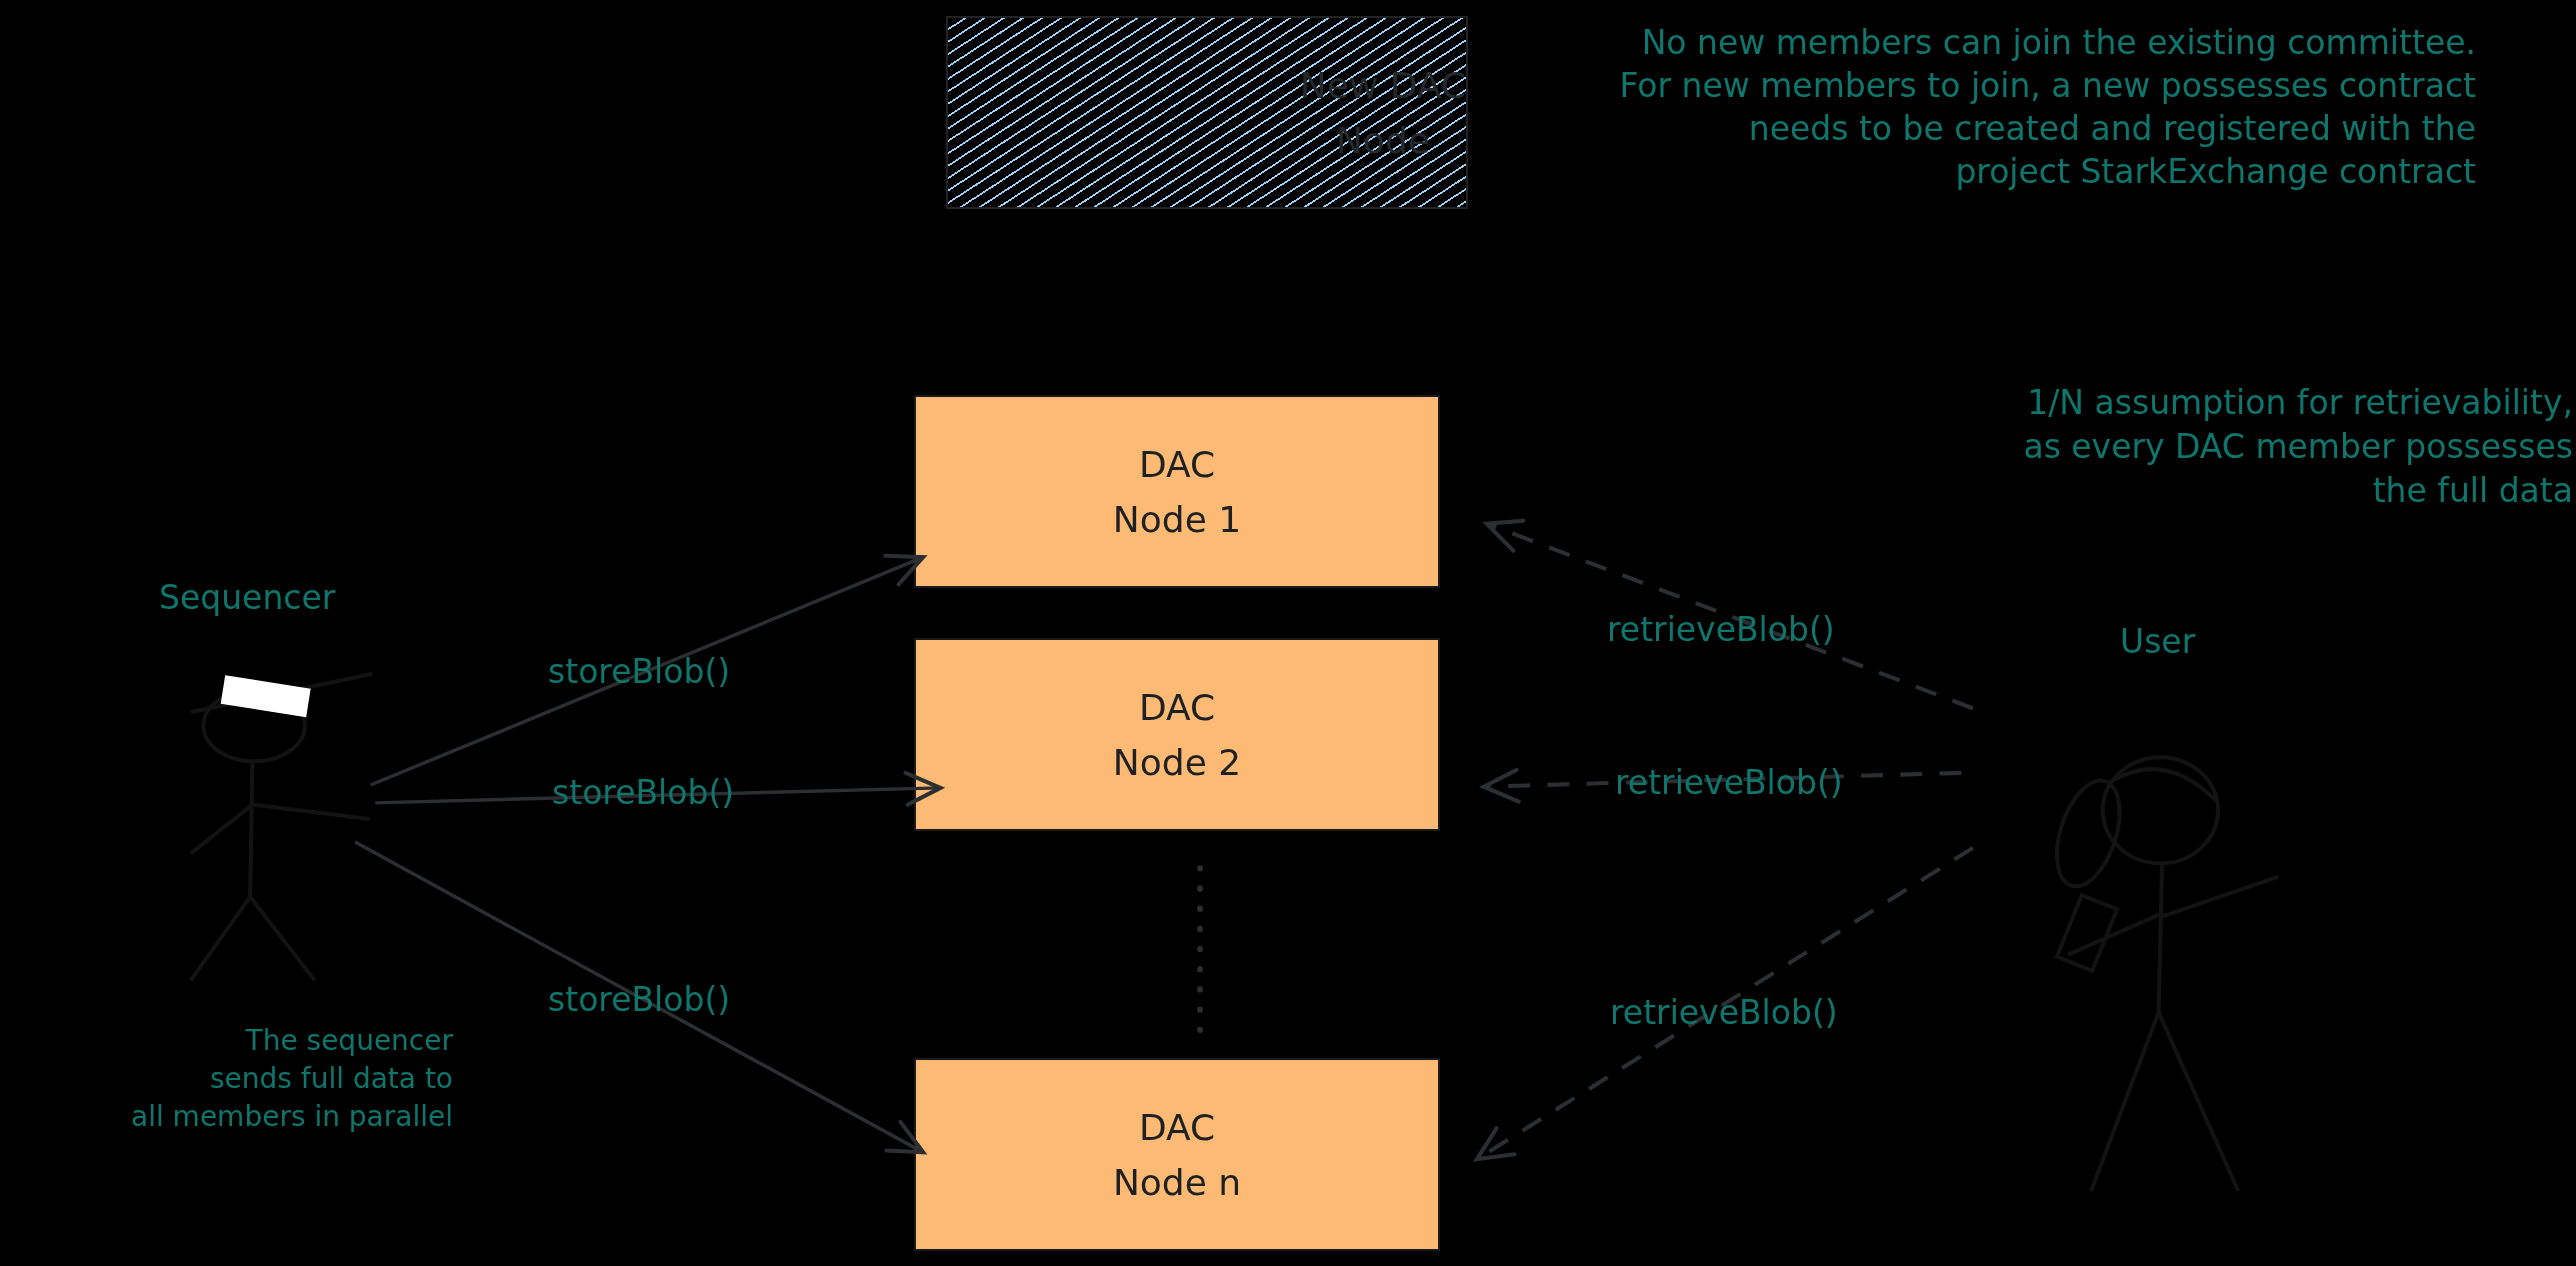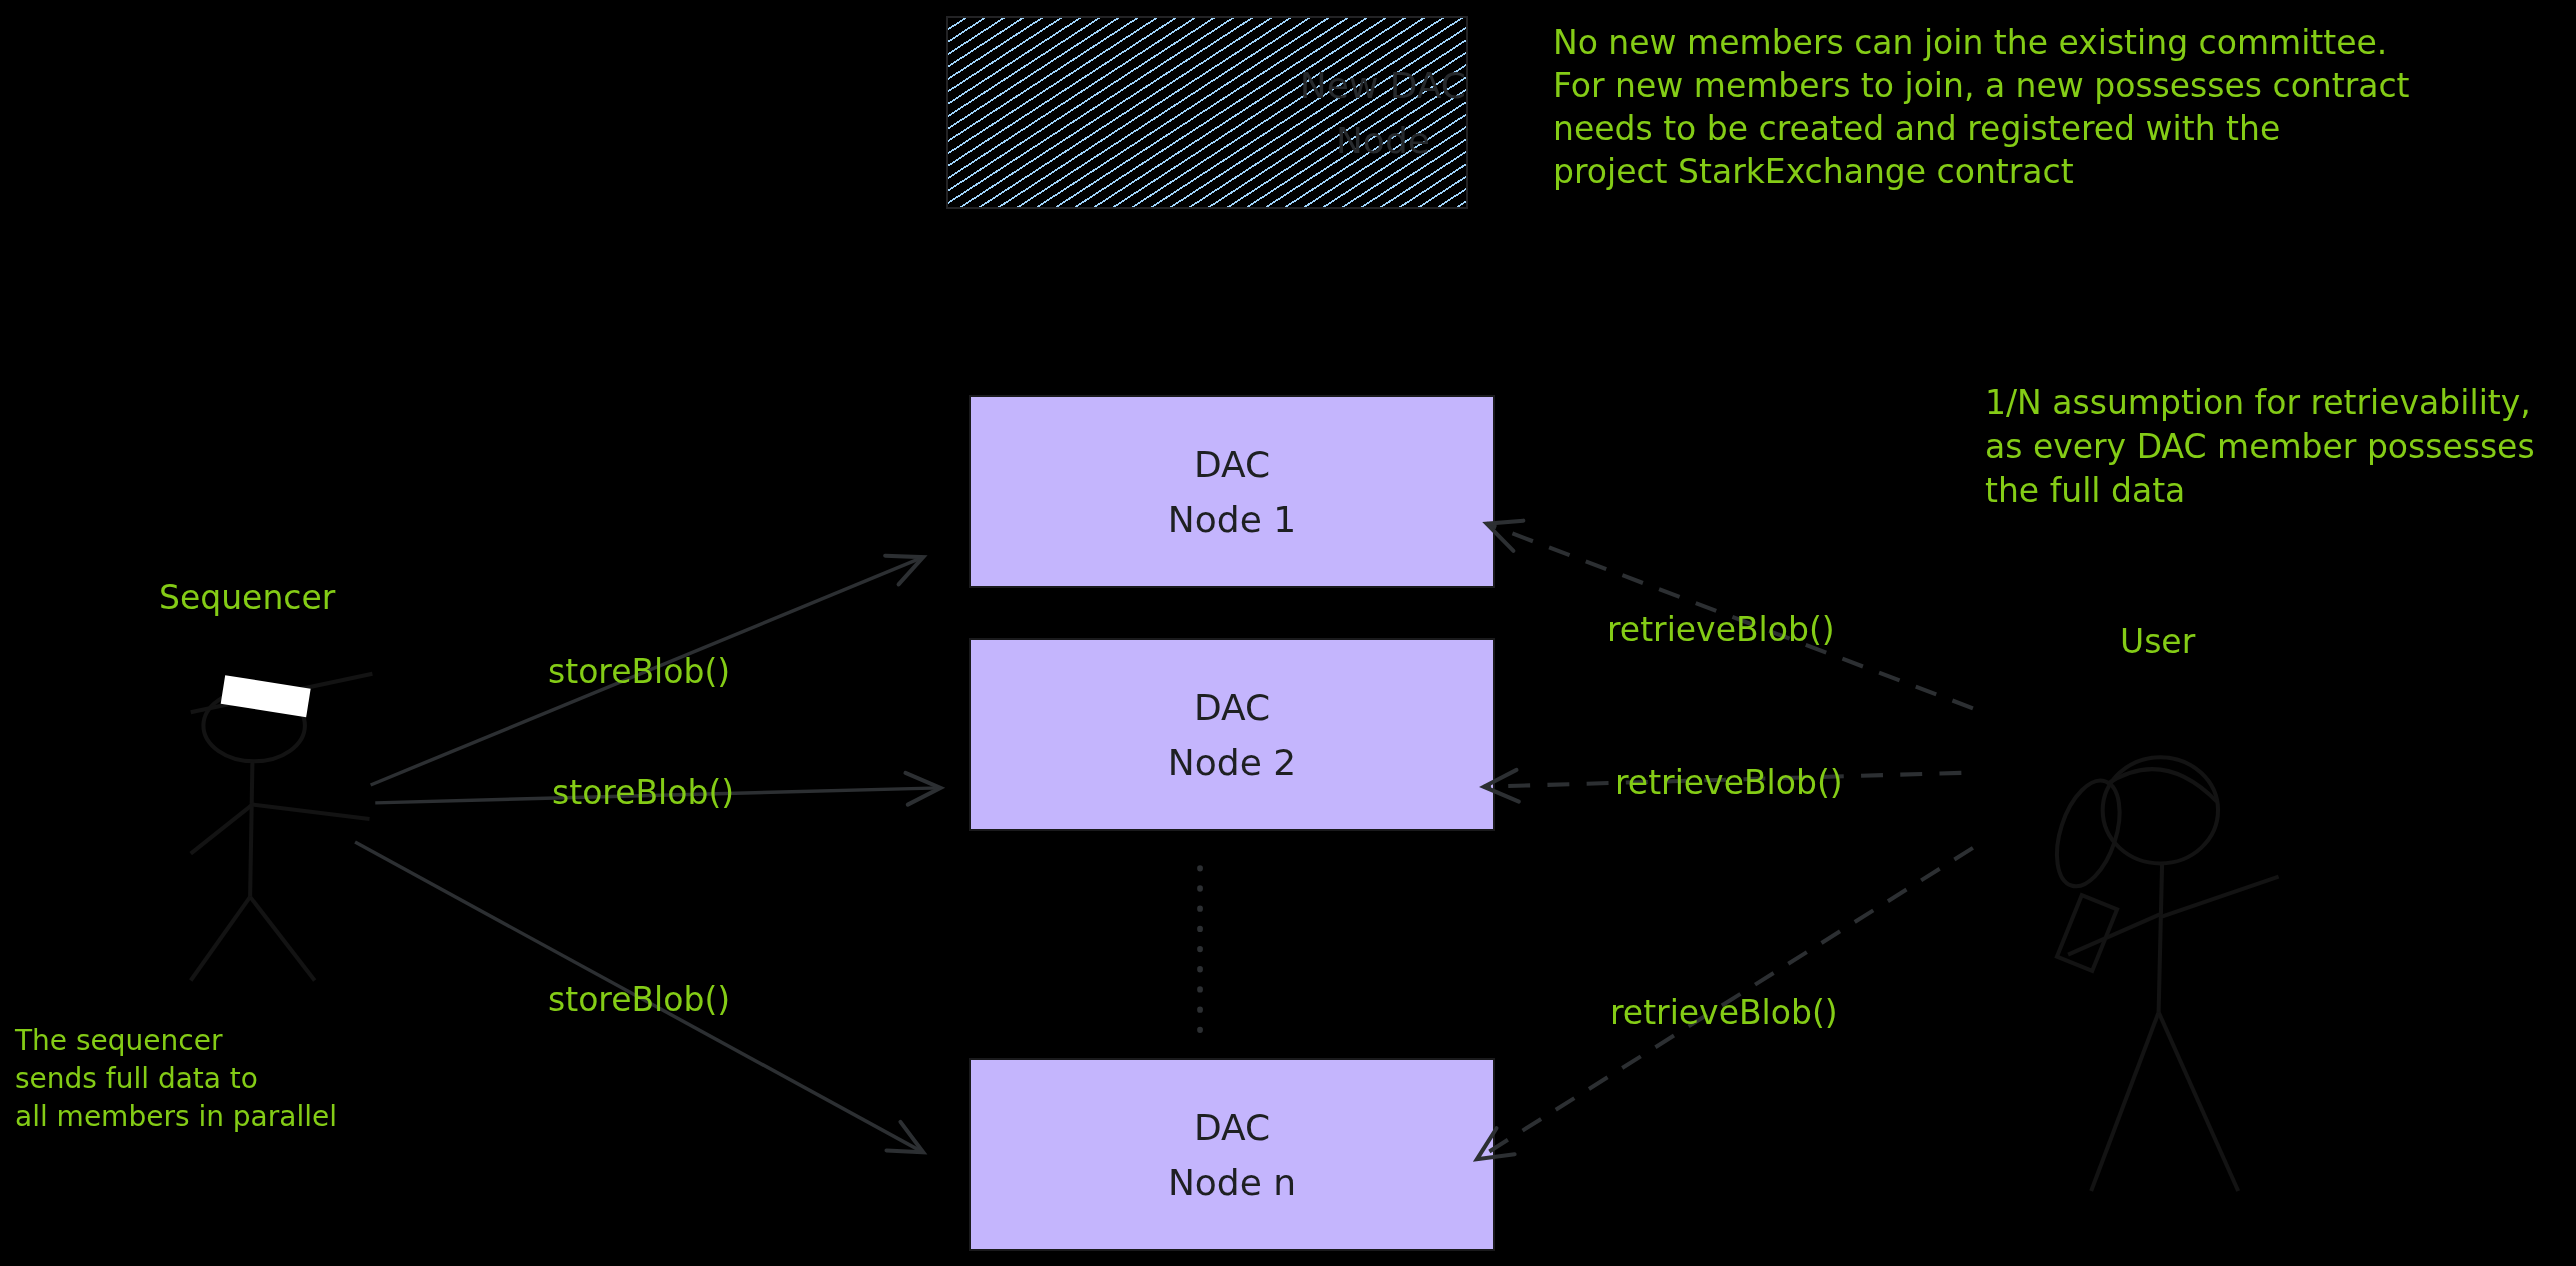--- a/index.html
+++ b/index.html
@@ -1,30 +1,30 @@
 <!DOCTYPE html>
 <html style="font-size:9.2px"><head>
 <meta charset="utf-8">
 <style>
   html,body{margin:0;padding:0;background:#000;}
   #canvas{position:relative;width:2576px;height:1266px;background:#000;overflow:hidden;
           font-family:"DejaVu Sans",sans-serif;}
   svg.overlay{position:absolute;left:0;top:0;z-index:2;}
   
-  .node-box{position:absolute;left:969px;width:526px;height:193px;background:#c4b5fd;
+  .node-box{position:absolute;left:914px;width:526px;height:193px;background:#fdba74;
             border:2.9px solid #1a1a1c;box-sizing:border-box;z-index:1;
             display:flex;align-items:center;justify-content:center;}
   .node-label{white-space:pre-line;text-align:center;color:#1e2022;font-size:36px;
               line-height:55px;font-weight:500;}
   #new-dac-box{position:absolute;left:946px;top:16px;width:522px;height:193px;
                border:2.9px solid #232325;box-sizing:border-box;z-index:1;
                background:repeating-linear-gradient(147deg,#000 0 8.7px,#9fd4fb 8.7px 10.4px);
                display:flex;align-items:center;justify-content:flex-end;}
   #new-dac-box .node-label{color:#26292c;}
-  .ann{position:absolute;color:#84cc16;font-size:33px;z-index:3;}
+  .ann{position:absolute;color:#0f766e;font-size:33px;z-index:3;text-align:right;}
   .para{line-height:43px;}
   .edge-label{font-size:33px;}
   .note-parallel{font-size:28px;line-height:38px;}
 </style>
 </head>
 <body>
 
 <div id="canvas">
 
   <div id="new-dac-box">

